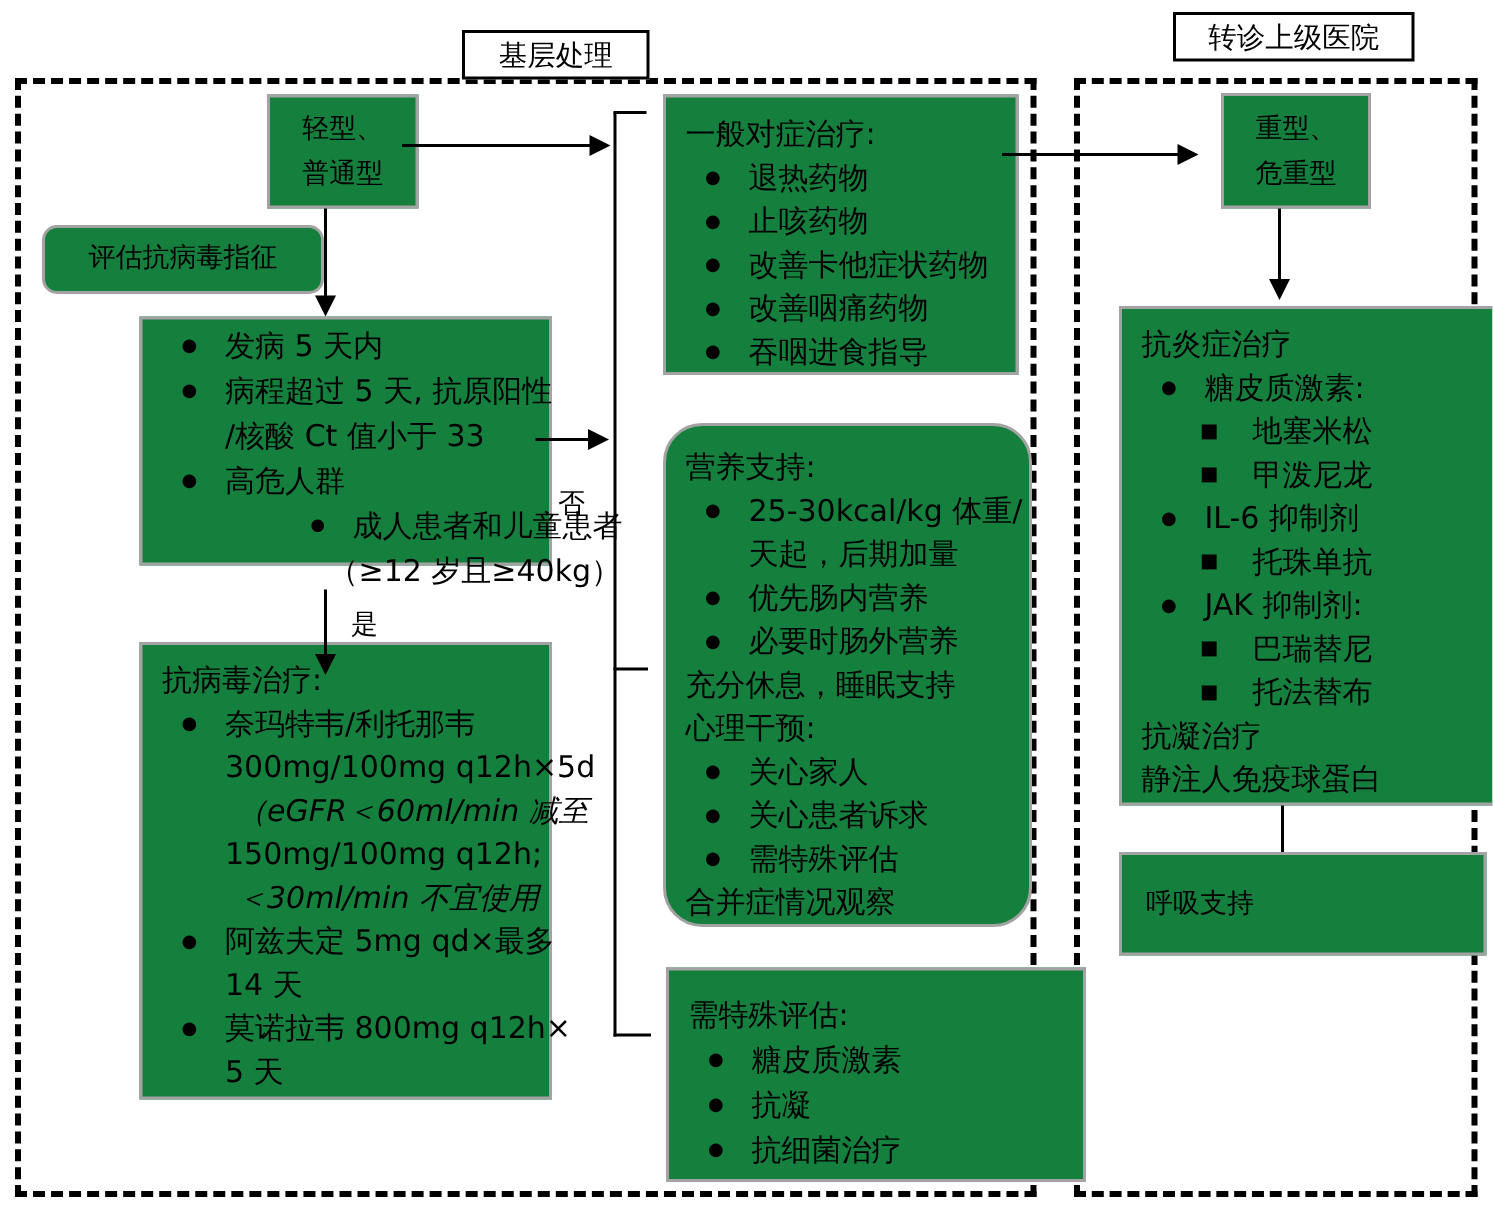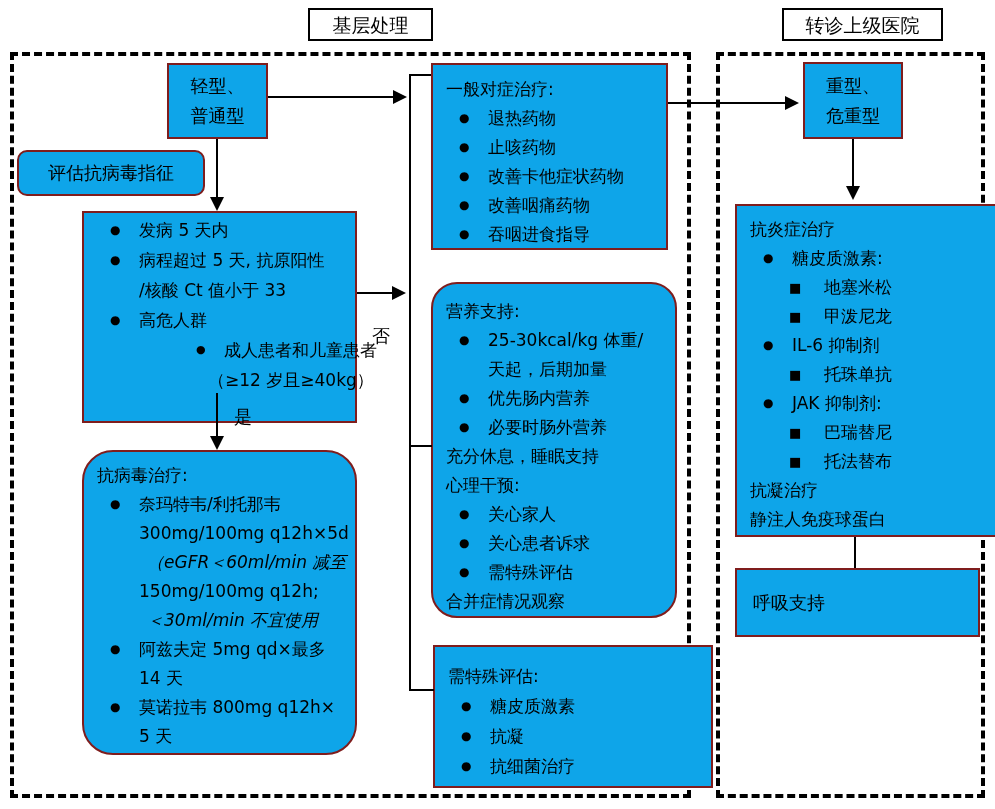--- a/index.html
+++ b/index.html
@@ -1,27 +1,27 @@
 <!DOCTYPE html>
 <html><head>
 <meta charset="utf-8">
 <style>
   html,body{margin:0;padding:0;background:#fff;}
   #canvas{
     position:relative;width:995px;height:809px;background:#ffffff;
     font-family:"DejaVu Sans",sans-serif;color:#000;overflow:hidden;
   }
   .dashed{position:absolute;border:4px dashed #000;box-sizing:border-box;background:transparent;}
-  .box{position:absolute;border:2px solid #7f1d1d;background:#0ea5e9;box-sizing:border-box;}
+  .box{position:absolute;border:2px solid #a3a3a3;background:#15803d;box-sizing:border-box;margin-left:11px;}
   .titlebox{position:absolute;border:2px solid #000;background:#fff;box-sizing:border-box;
     text-align:center;font-size:19px;}
   .rounded{border-radius:10px;border-width:2px;}
   .center2{display:flex;flex-direction:column;align-items:center;justify-content:center;
     font-size:18px;line-height:30px;}
-  .lines{font-size:17px;}
+  .lines{font-size:20px;}
   .lh30 .ln{line-height:30px;height:30px;}
   .lh29 .ln{line-height:29px;height:29px;}
   .ln{position:relative;padding-left:55px;white-space:nowrap;}
   .ln.t{padding-left:13px;}
   .ln.b::before{content:"●";position:absolute;left:26px;top:0;font-size:12px;line-height:inherit;}
   .ln.b2{padding-left:140px;}
   .ln.b2::before{content:"●";position:absolute;left:112px;top:0;font-size:11px;line-height:inherit;}
   .ln.c2{padding-left:124px;}
   .ln.i8{padding-left:63px;font-style:italic;}
   .ln.s{padding-left:87px;}
@@ -34,48 +34,48 @@
   .flowlabel{position:absolute;font-size:18px;line-height:20px;}
 </style>
 </head>
 <body>
 
 <div id="canvas">
 
   <div class="dashed" style="left:10px;top:52px;width:681px;height:746px;"></div>
   <div class="dashed" style="left:716px;top:52px;width:269px;height:746px;"></div>
 
-  <div class="titlebox" style="left:308px;top:8px;width:125px;height:33px;line-height:30px;">
+  <div class="titlebox" style="left:308px;top:20px;width:125px;height:33px;line-height:30px;">
     <span>基层处理</span>
   </div>
   <div class="titlebox" style="left:782px;top:8px;width:161px;height:33px;line-height:30px;">
     <span>转诊上级医院</span>
   </div>
 
   <div class="box center2" style="left:167px;top:63px;width:101px;height:76px;">
     <div>轻型、</div>
     <div>普通型</div>
   </div>
 
-  <div class="box rounded" style="left:17px;top:150px;width:188px;height:46px;text-align:center;font-size:18px;line-height:42px;">
+  <div class="box rounded" style="left:17px;top:150px;width:188px;height:46px;text-align:center;font-size:18px;line-height:42px;font-family:Liberation Mono, monospace;">
     <span>评估抗病毒指征</span>
   </div>
 
-  <div class="box" style="left:82px;top:211px;width:275px;height:212px;">
+  <div class="box" style="left:82px;top:211px;width:275px;height:166px;">
     <div class="lines lh30" style="padding-top:2px;">
       <div class="ln b">发病 5 天内</div>
       <div class="ln b">病程超过 5 天, 抗原阳性</div>
       <div class="ln">/核酸 Ct 值小于 33</div>
       <div class="ln b">高危人群</div>
       <div class="ln b2">成人患者和儿童患者</div>
       <div class="ln c2">（≥12 岁且≥40kg）</div>
     </div>
   </div>
 
-  <div class="box" style="left:82px;top:450px;width:275px;height:305px;border-radius:31px;">
+  <div class="box" style="left:82px;top:428px;width:275px;height:305px;">
     <div class="lines lh29" style="padding-top:9px;">
       <div class="ln t">抗病毒治疗:</div>
       <div class="ln b">奈玛特韦/利托那韦</div>
       <div class="ln">300mg/100mg q12h×5d</div>
       <div class="ln i8">（eGFR＜60ml/min 减至</div>
       <div class="ln">150mg/100mg q12h;</div>
       <div class="ln i8">＜30ml/min 不宜使用</div>
       <div class="ln b">阿兹夫定 5mg qd×最多</div>
       <div class="ln">14 天</div>
       <div class="ln b">莫诺拉韦 800mg q12h×</div>

